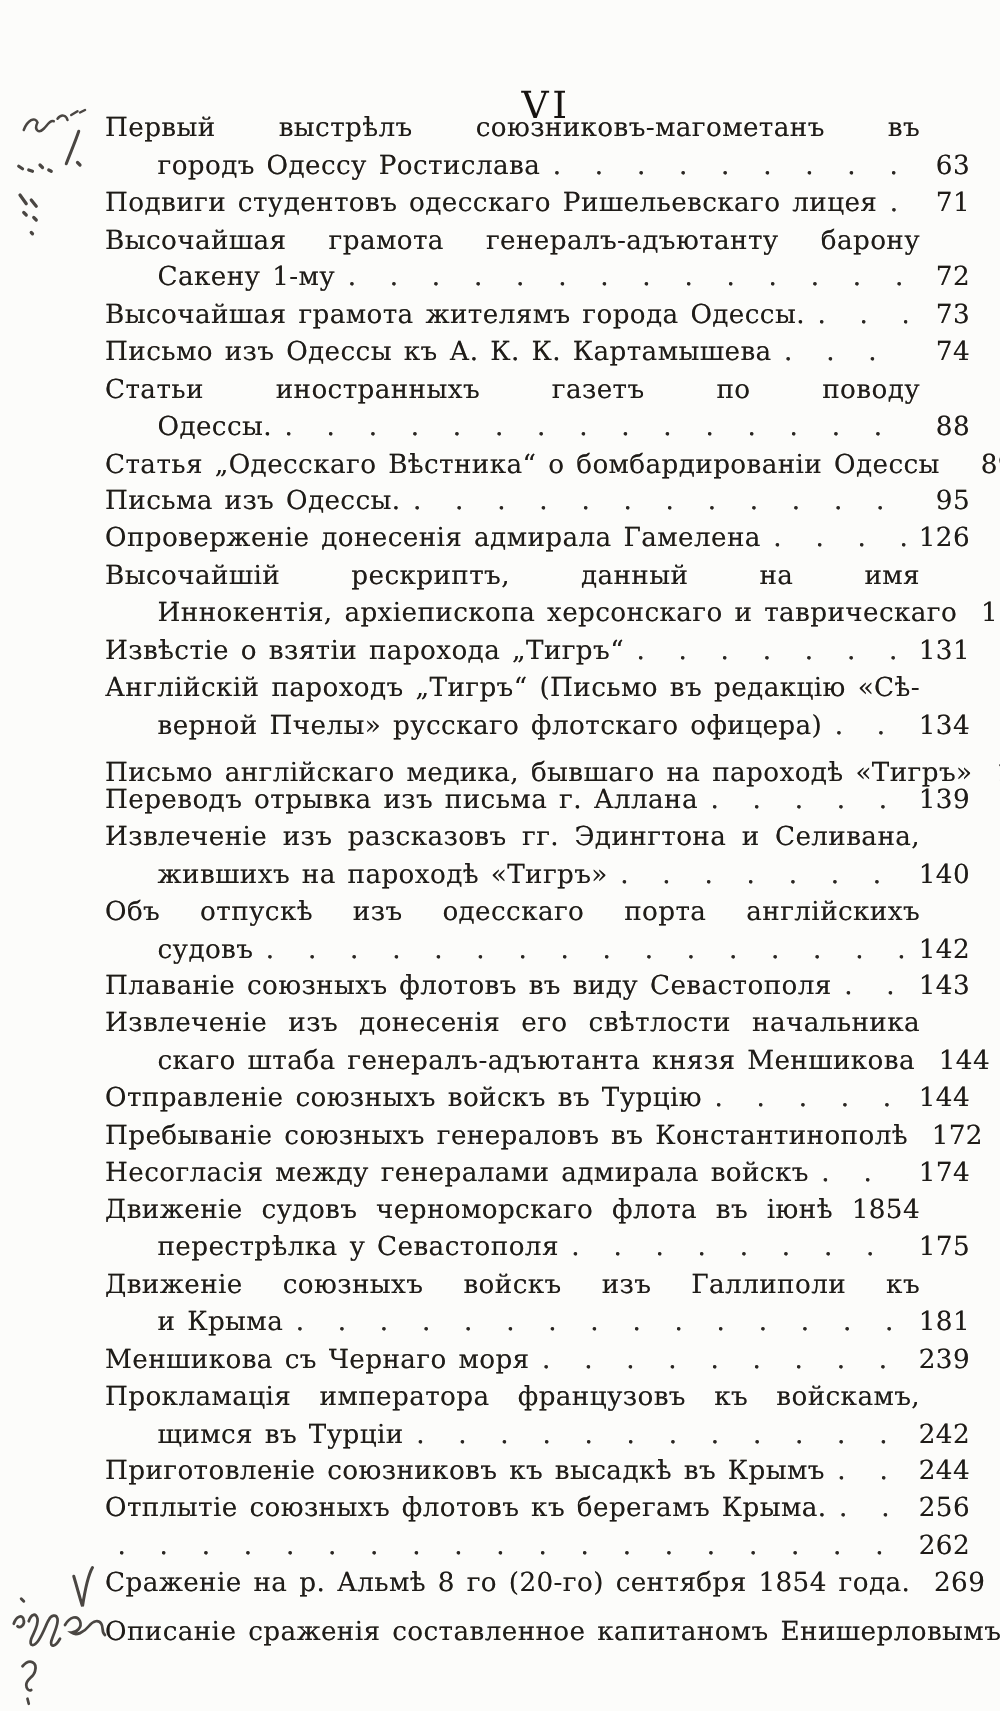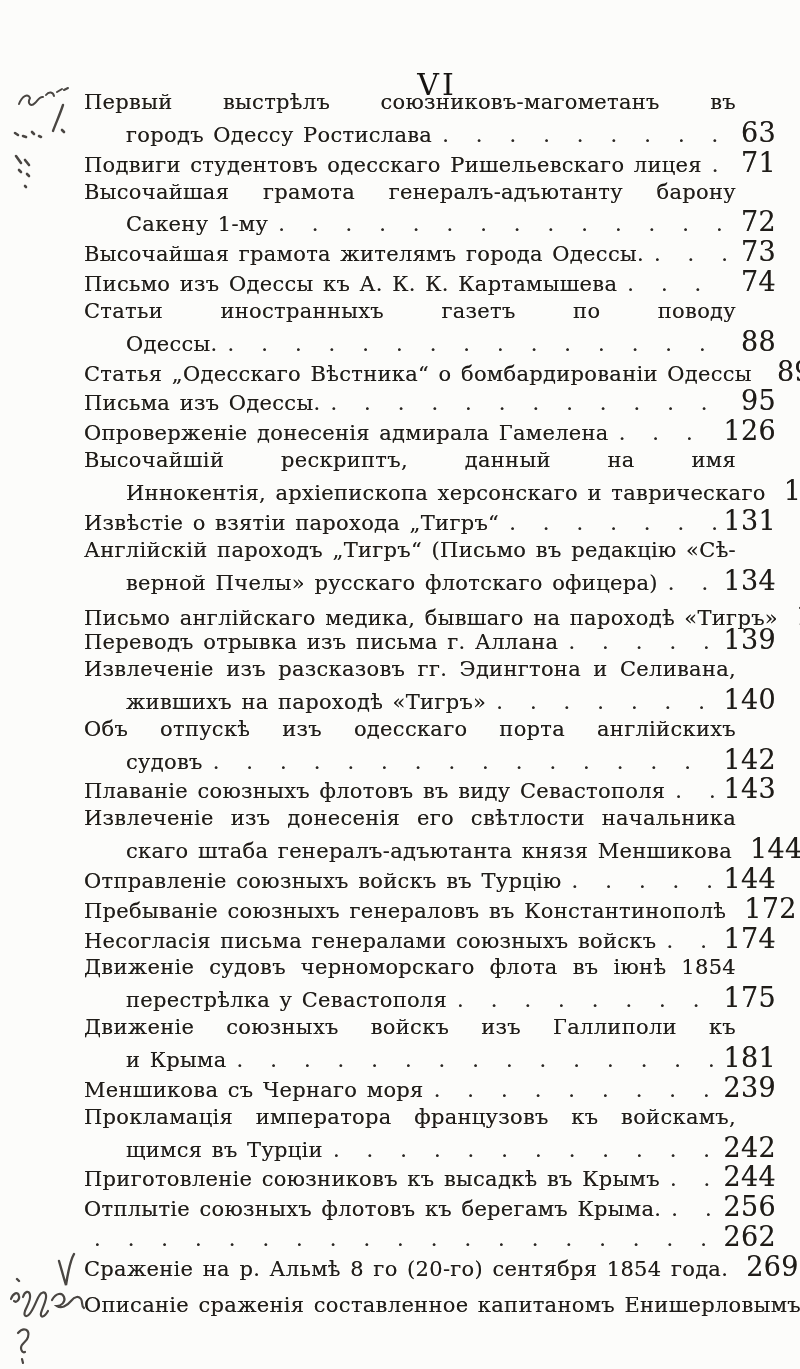--- a/index.html
+++ b/index.html
@@ -41,21 +41,21 @@
     flex:1 1 auto;overflow:hidden;
     margin:0 8px 0 10px;height:29.85px;
     white-space:nowrap;
   }
   .leader::after{
     content:"........................";
     letter-spacing:27px;
     color:#2a2622;
   }
   .leader.nodots::after{content:"";}
-  .pg{flex:0 0 42px;text-align:right;font-size:27px;}
+  .pg{flex:0 0 42px;text-align:right;font-size:21px;}
   .marginalia{position:absolute;top:0;left:0;pointer-events:none;}
 </style>
 </head>
 <body>
 
 <div class="page">
 
   <div class="folio">VI</div>
 
   <div class="toc" id="toc">
@@ -177,21 +177,21 @@
         <span class="txt"><span>Отправленіе союзныхъ войскъ въ Турцію</span></span>
         <span class="leader"></span>
         <span class="pg">144</span>
       </div>
       <div class="row">
         <span class="txt"><span>Пребываніе союзныхъ генераловъ въ Константинополѣ</span></span>
         <span class="leader"></span>
         <span class="pg">172</span>
       </div>
       <div class="row">
-        <span class="txt"><span>Несогласія письма генералами союзныхъ войскъ</span></span>
+        <span class="txt"><span>Несогласія между генералами адмирала войскъ</span></span>
         <span class="leader"></span>
         <span class="pg">174</span>
       </div>
       <div class="row fill">
         <span class="txt"><span>Движеніе судовъ черноморскаго флота въ іюнѣ 1854 года и</span></span>
       </div>
       <div class="row ind">
         <span class="txt"><span>перестрѣлка у Севастополя</span></span>
         <span class="leader"></span>
         <span class="pg">175</span>

